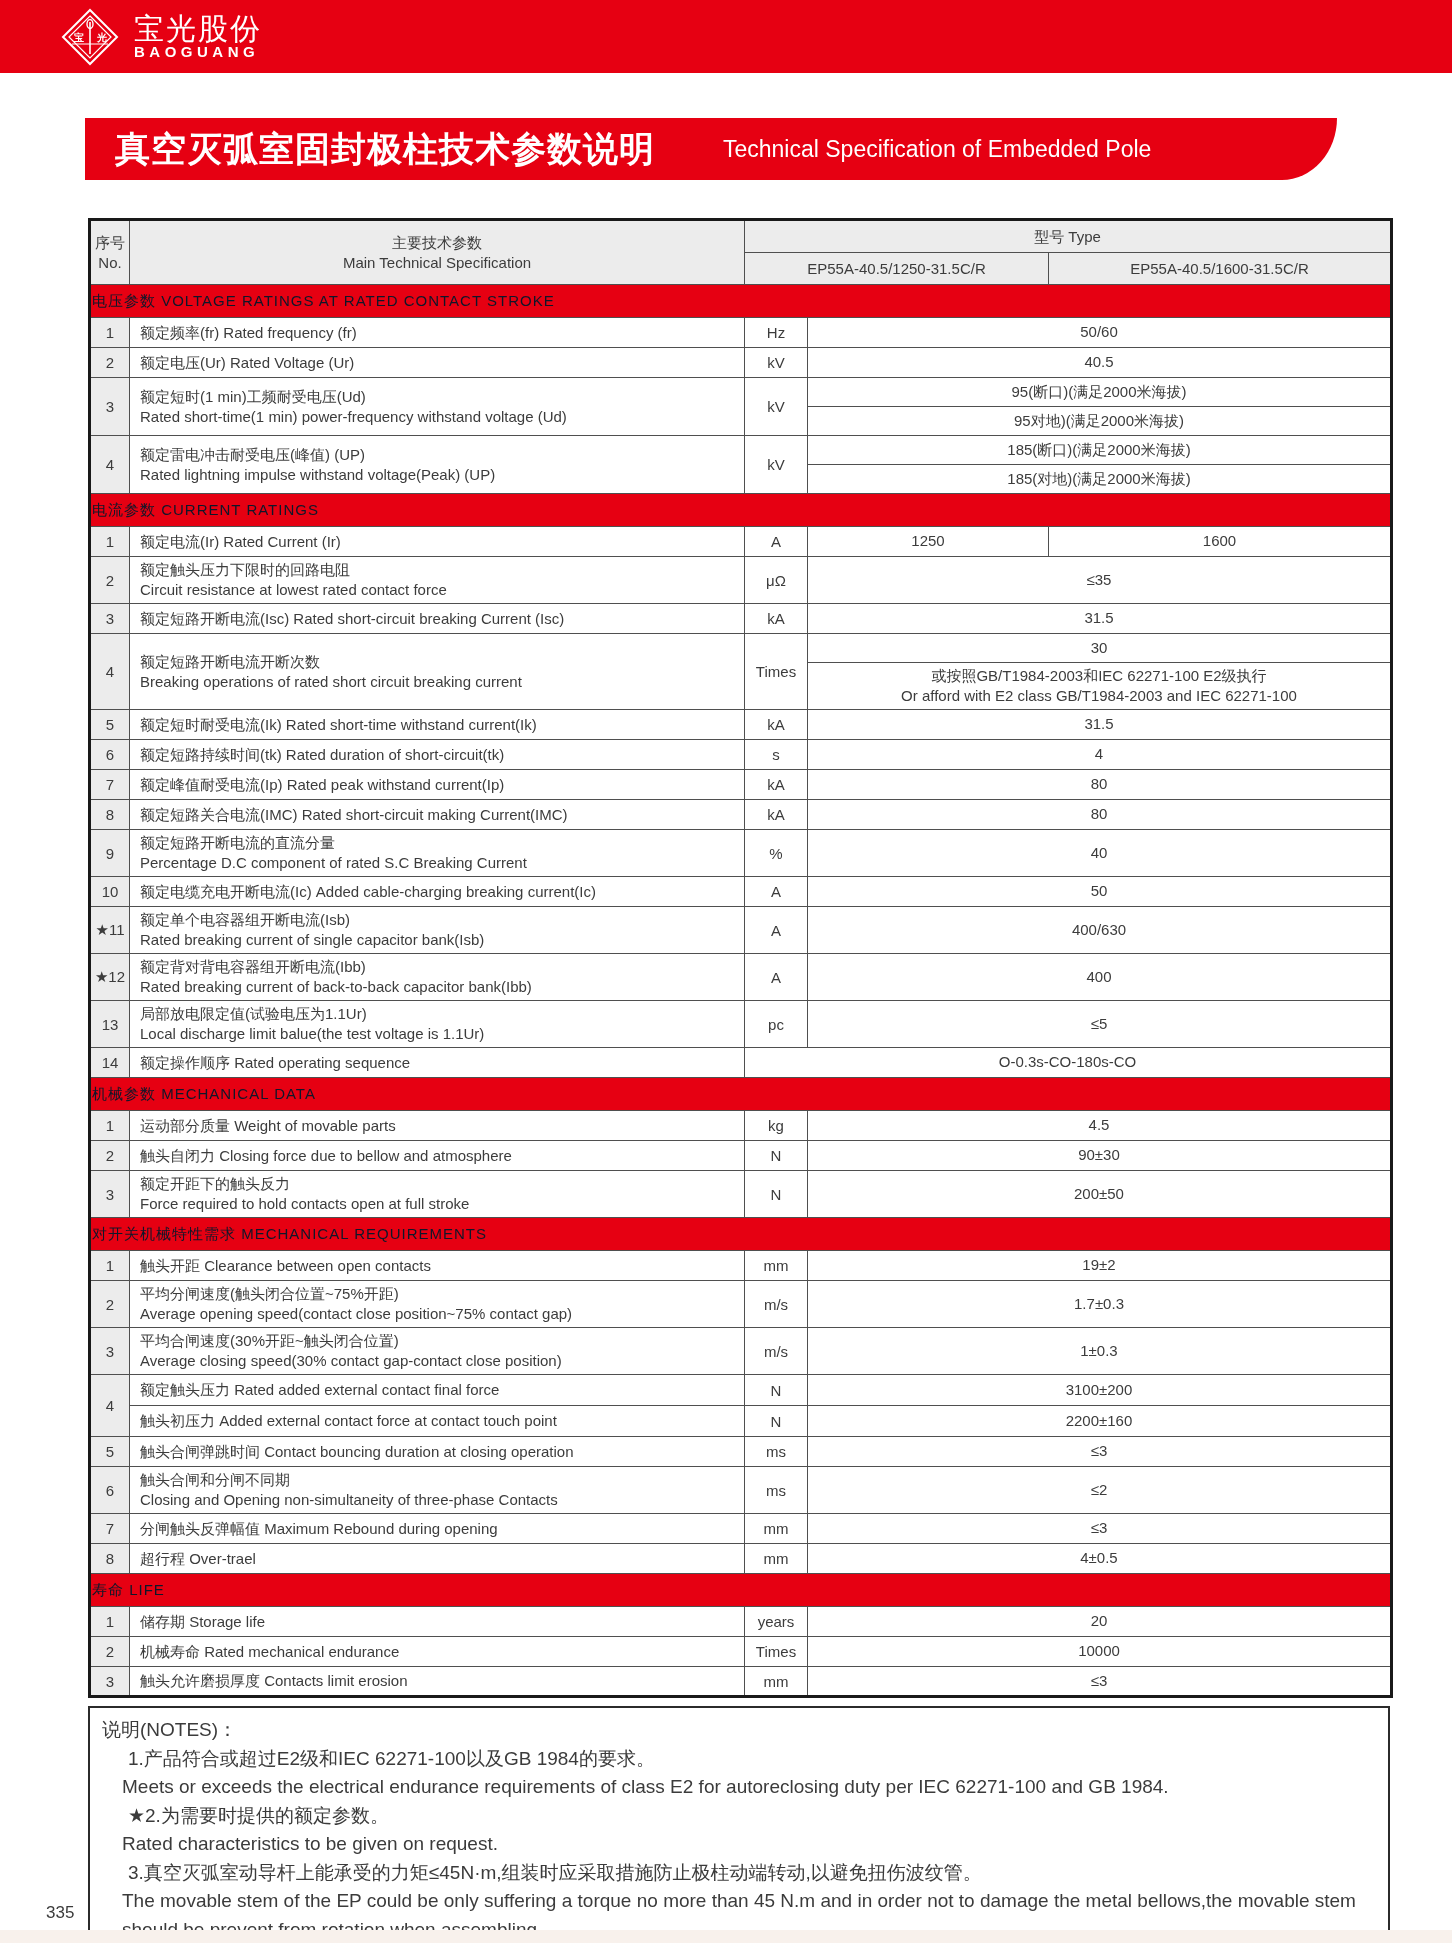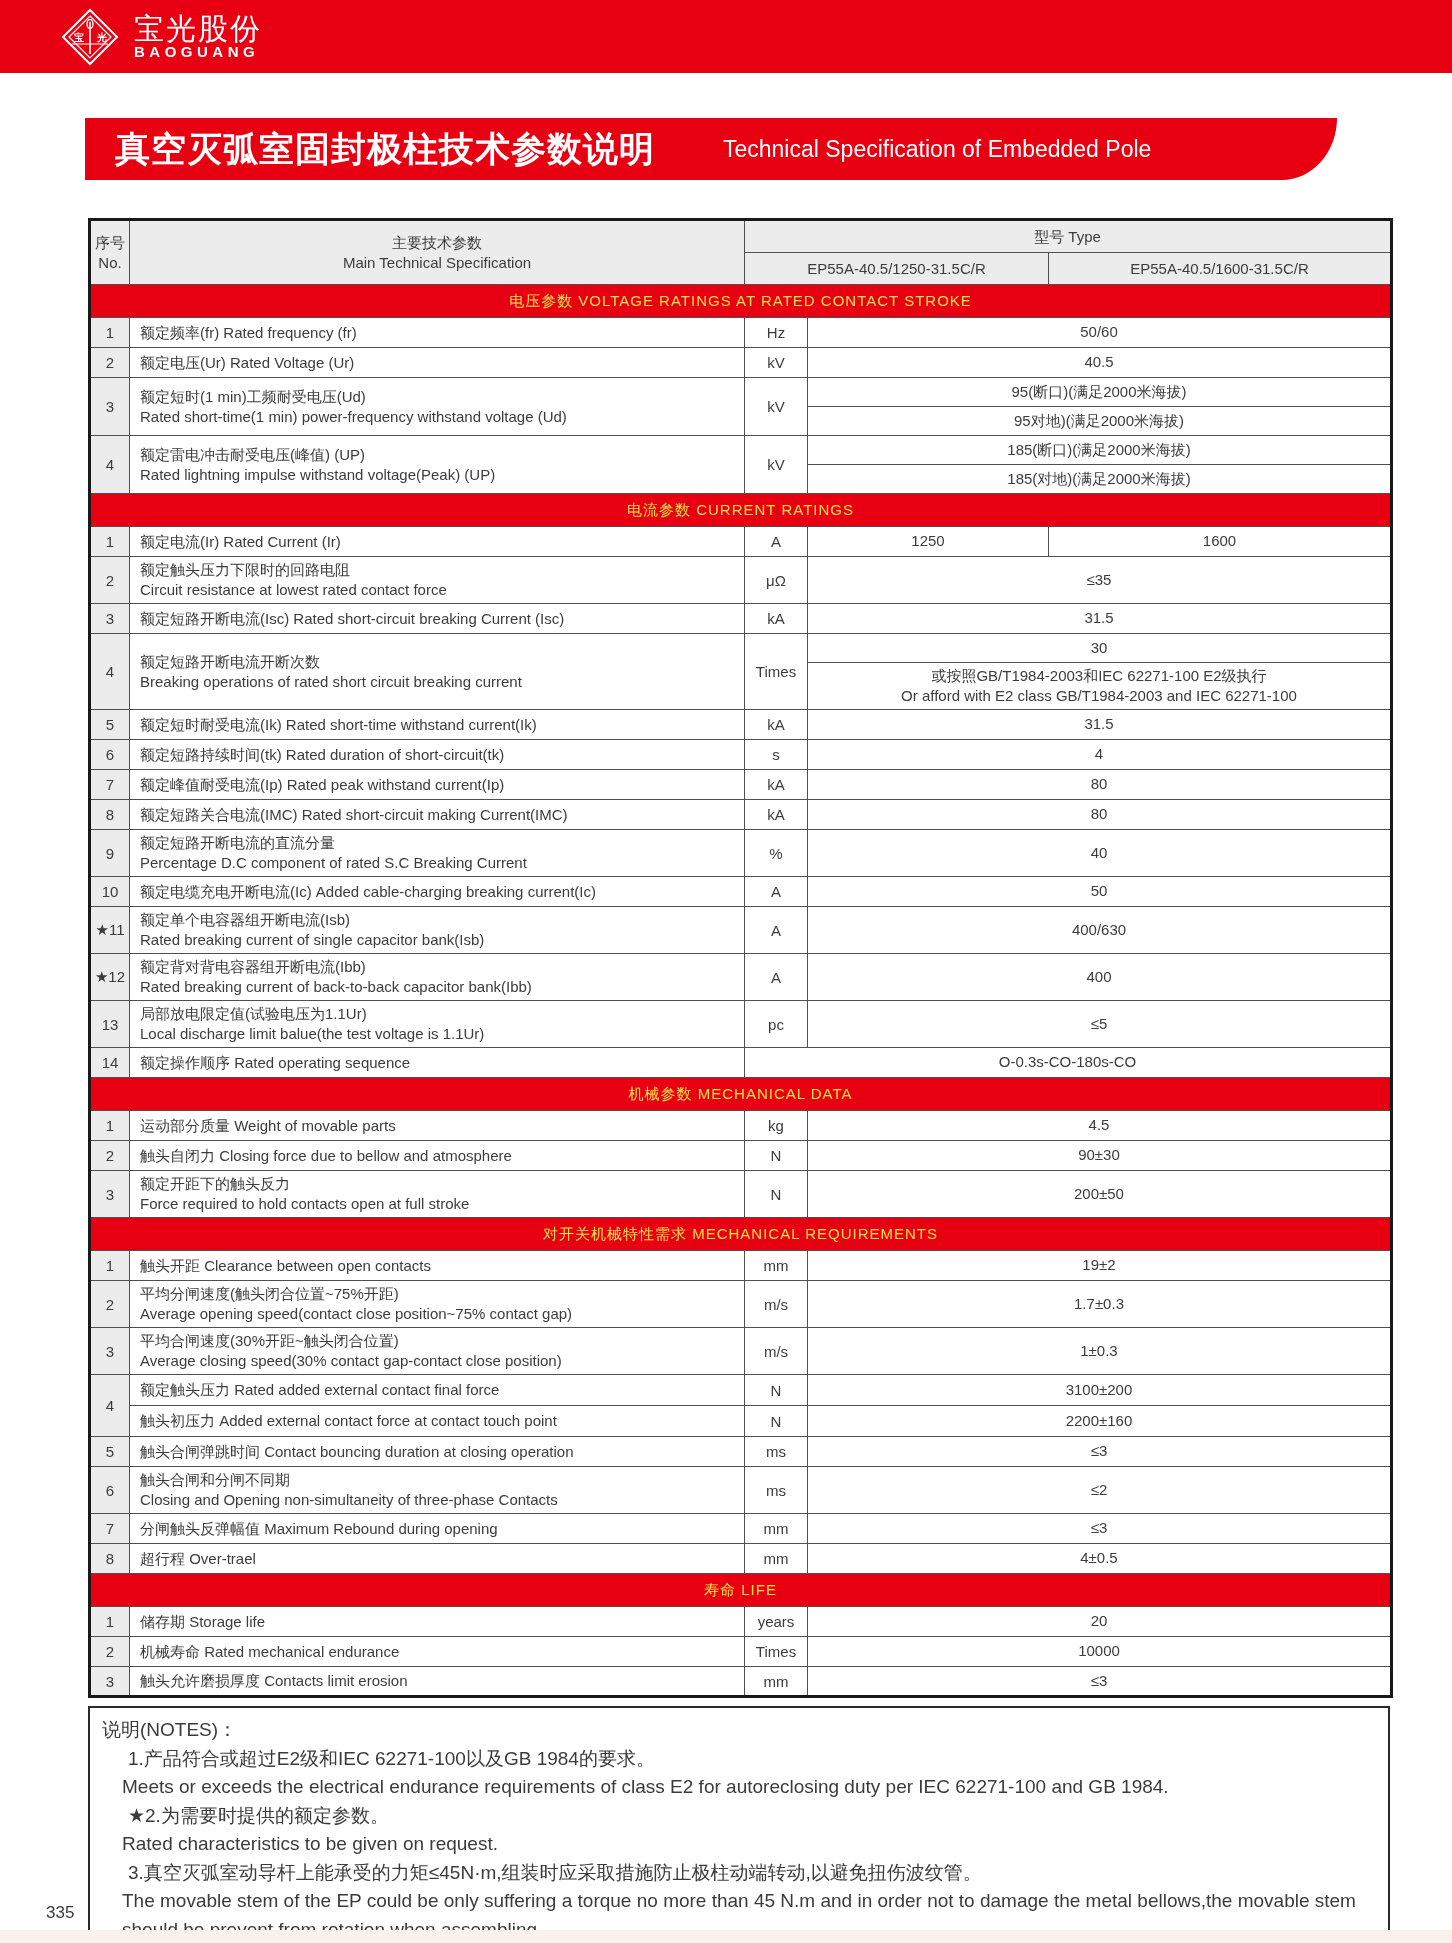--- a/index.html
+++ b/index.html
@@ -22,21 +22,21 @@
 
   
   .table-wrap{margin:38px 0 0 88px;width:1302px;}
   table.spec{border-collapse:collapse;width:1302px;table-layout:fixed;border:3px solid #191919;}
   table.spec td,table.spec th{border:1.5px solid #4f4f4f;font-weight:normal;
     font-size:15px;vertical-align:middle;overflow:hidden;}
   .cell-no{background:#ececec;text-align:center;}
   .cell-label{padding:3px 8px 3px 10px;line-height:1.32;text-align:left;background:#ffffff;}
   .cell-unit{text-align:center;background:#ffffff;}
   .cell-value{text-align:center;background:#ffffff;line-height:1.35;padding:2px 6px;}
-  .section-bar td{background:#e60012;color:#fde047;font-weight:bold;text-align:center;
+  .section-bar td{background:#e60012;color:#0f172a;font-weight:bold;
     font-size:17px;height:30px;letter-spacing:1px;}
   thead th{background:#ececec;text-align:center;line-height:1.3;font-size:16px;}
   thead .model{font-size:16px;}
 
   
   .notes-box{margin:8px 0 0 88px;width:1302px;box-sizing:border-box;border:2.5px solid #2b2b2b;
     background:#ffffff;padding:8px 16px 14px 12px;font-size:19px;line-height:1.5;color:#3b3b3b;}
   .notes-heading{padding-left:0;}
   .note-line.cn{padding-left:26px;}
   .note-line.en{padding-left:20px;}

